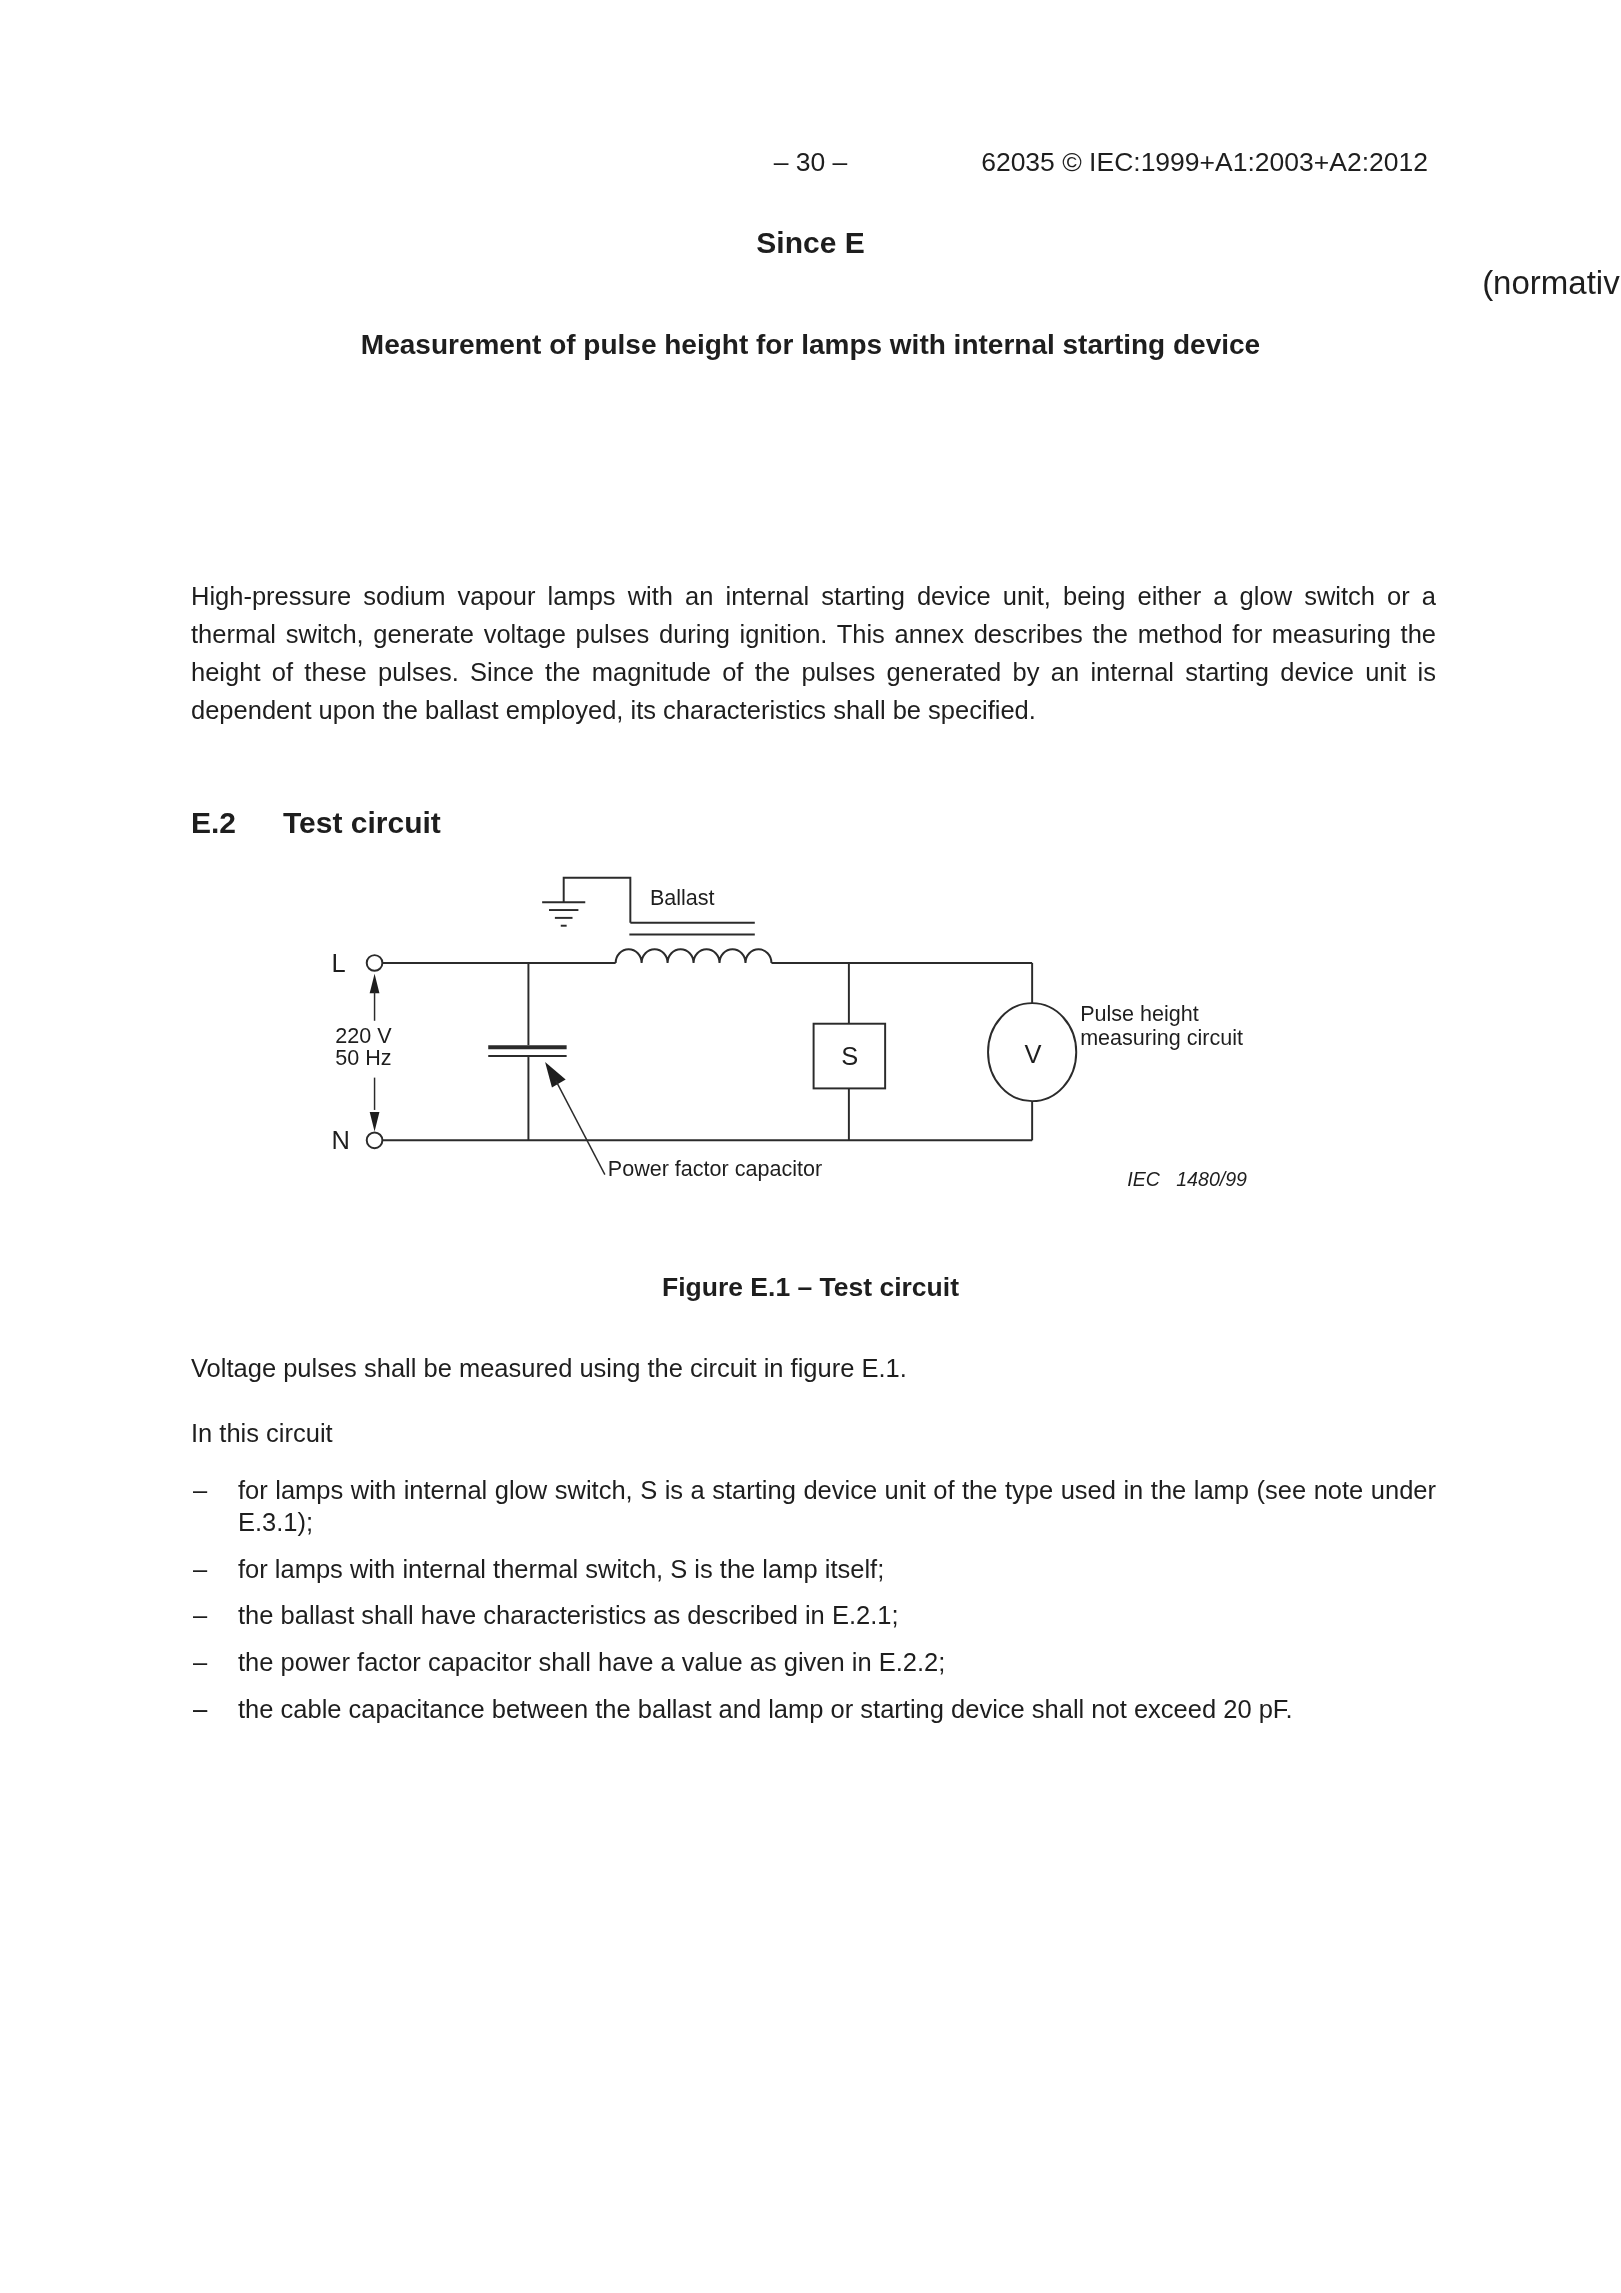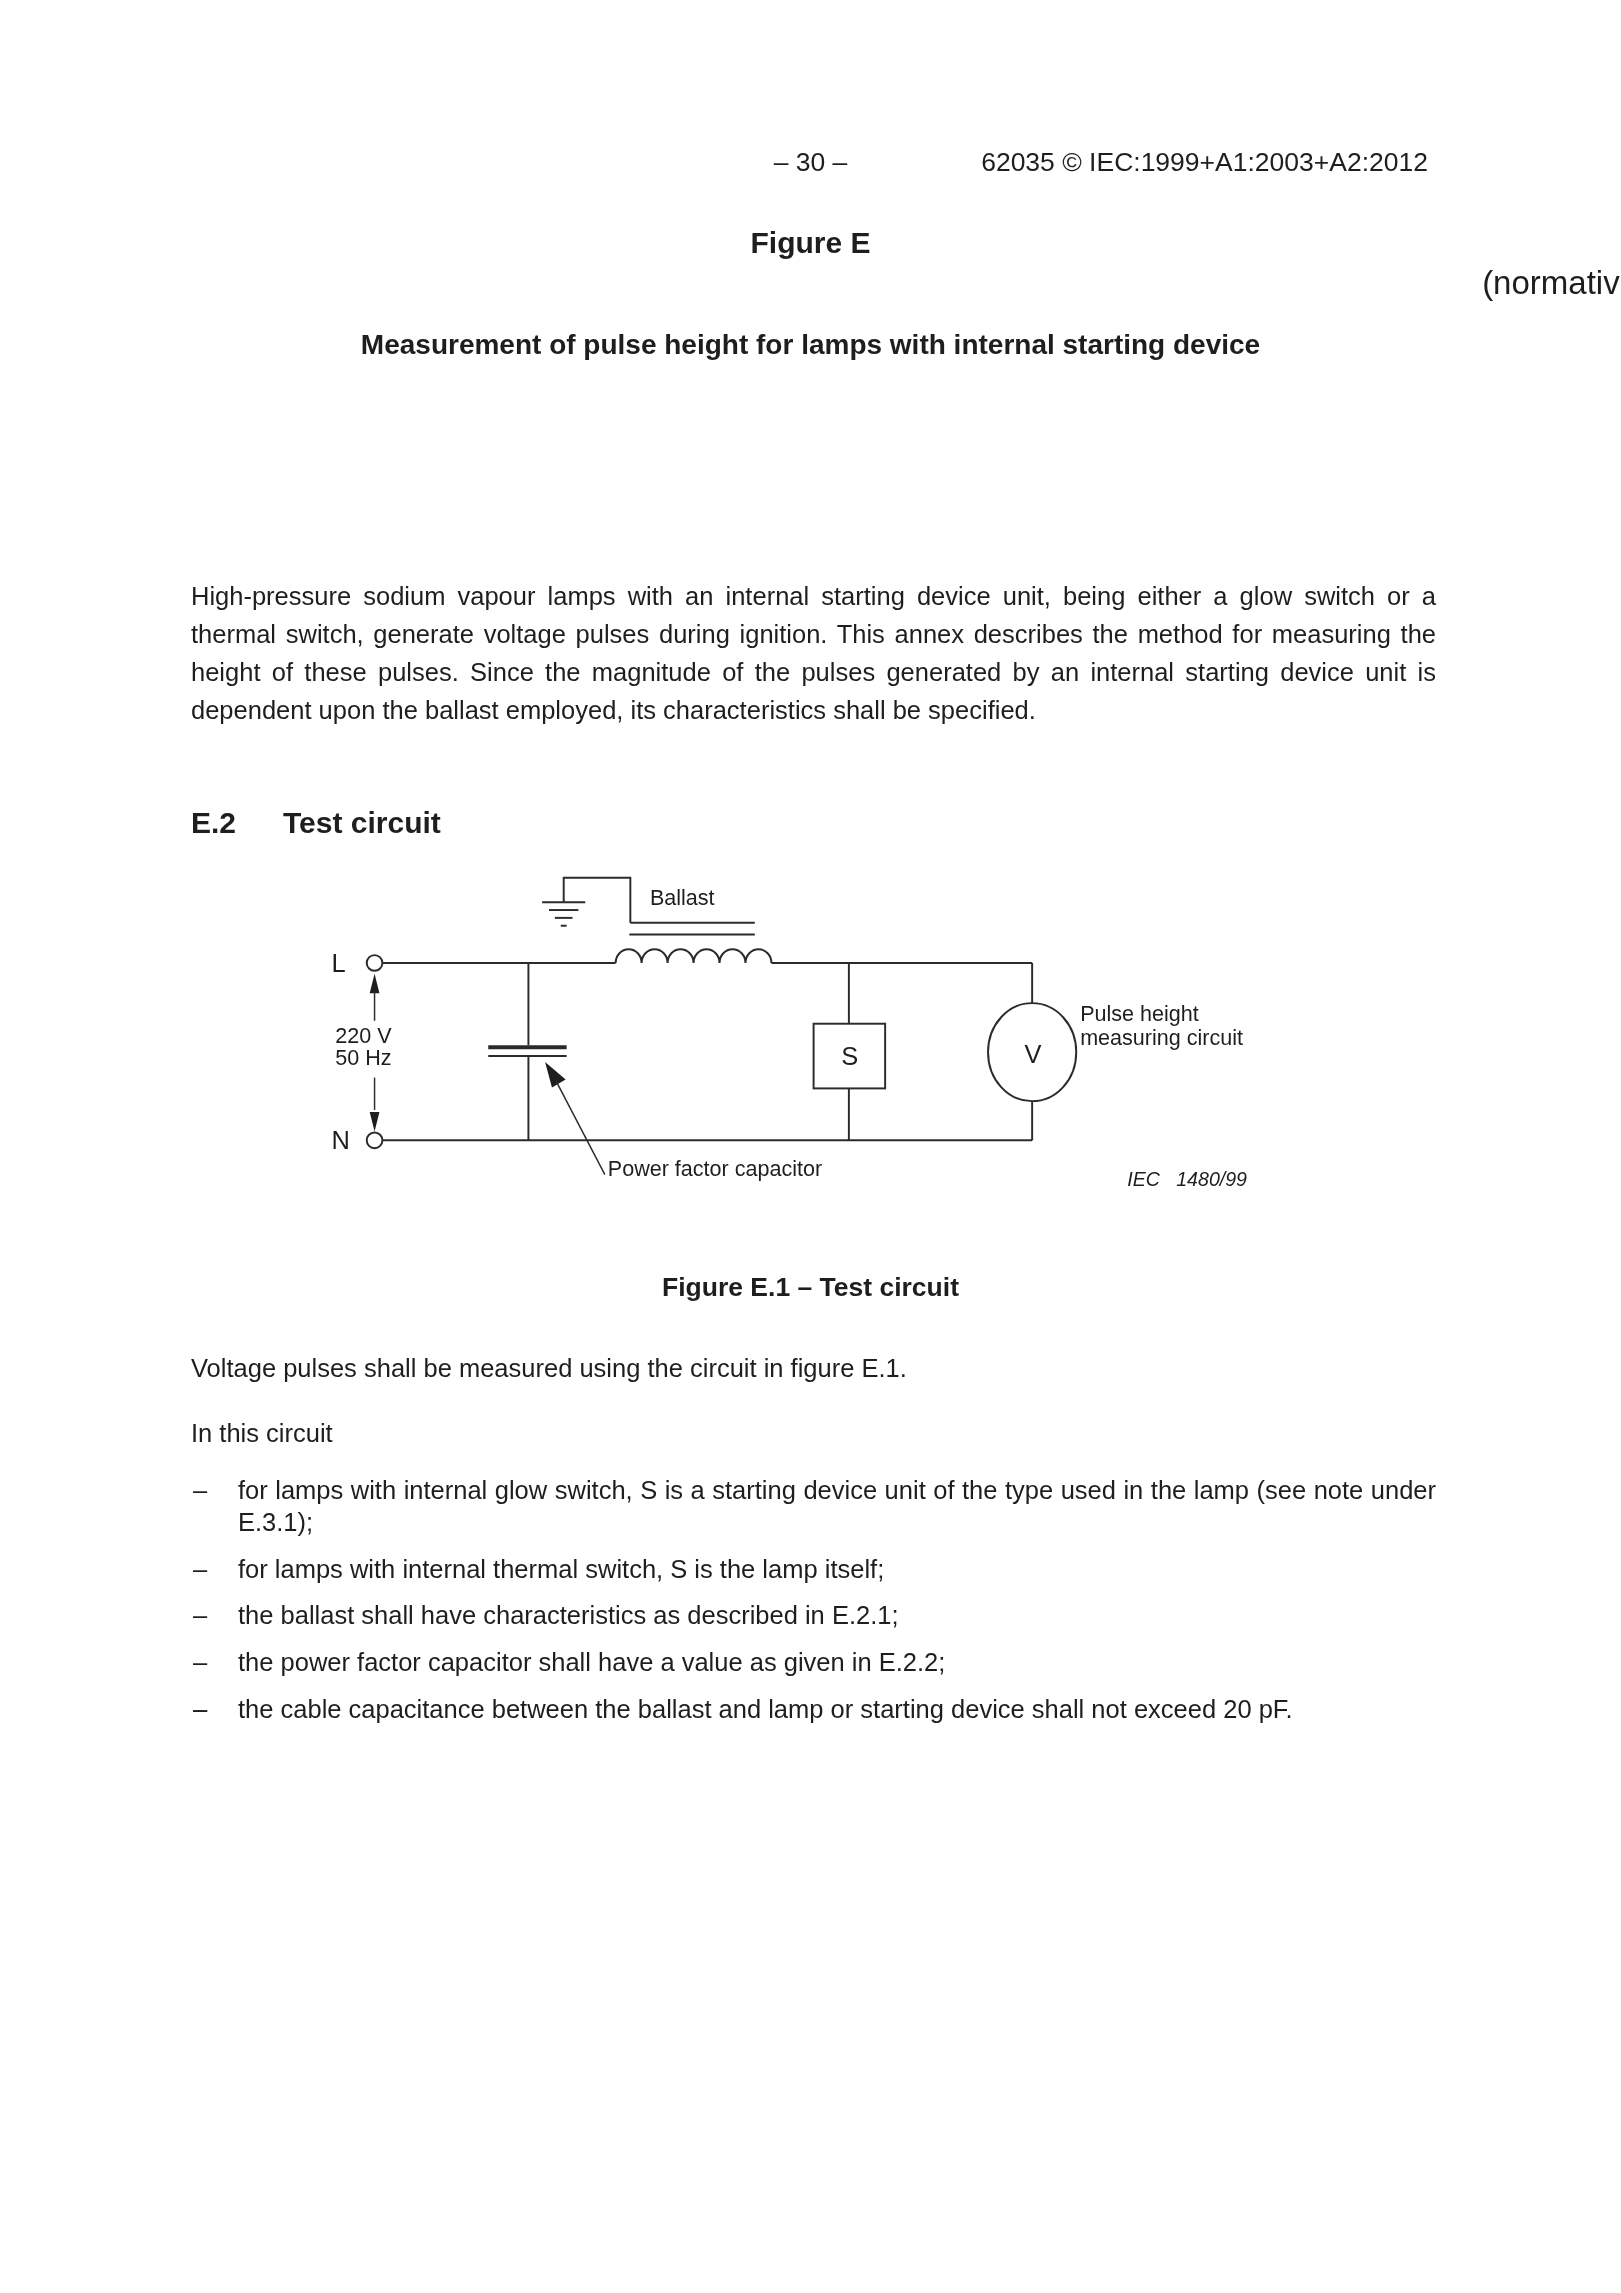--- a/index.html
+++ b/index.html
@@ -49,21 +49,21 @@
 </head>
 <body>
 
 <div class="page">
 
   <div class="abs header">
     <span class="page-num">– 30 –</span>
     <span class="doc-ref">62035 © IEC:1999+A1:2003+A2:2012</span>
   </div>
 
-  <div class="abs annex-title">Figure E</div>
+  <div class="abs annex-title">Since E</div>
   <div class="abs annex-sub">(normative)</div>
   <div class="abs doc-title">Measurement of pulse height for lamps with internal starting device</div>
 
 
   <div class="abs bodytext justify para-intro">High-pressure sodium vapour lamps with an internal starting device unit, being either a glow switch or a thermal switch, generate voltage pulses during ignition. This annex describes the method for measuring the height of these pulses. Since the magnitude of the pulses generated by an internal starting device unit is dependent upon the ballast employed, its characteristics shall be specified.</div>
 
   <div class="abs sec-heading h-e2">
     <span class="sec-num">E.2</span><span>Test circuit</span>
   </div>
 

